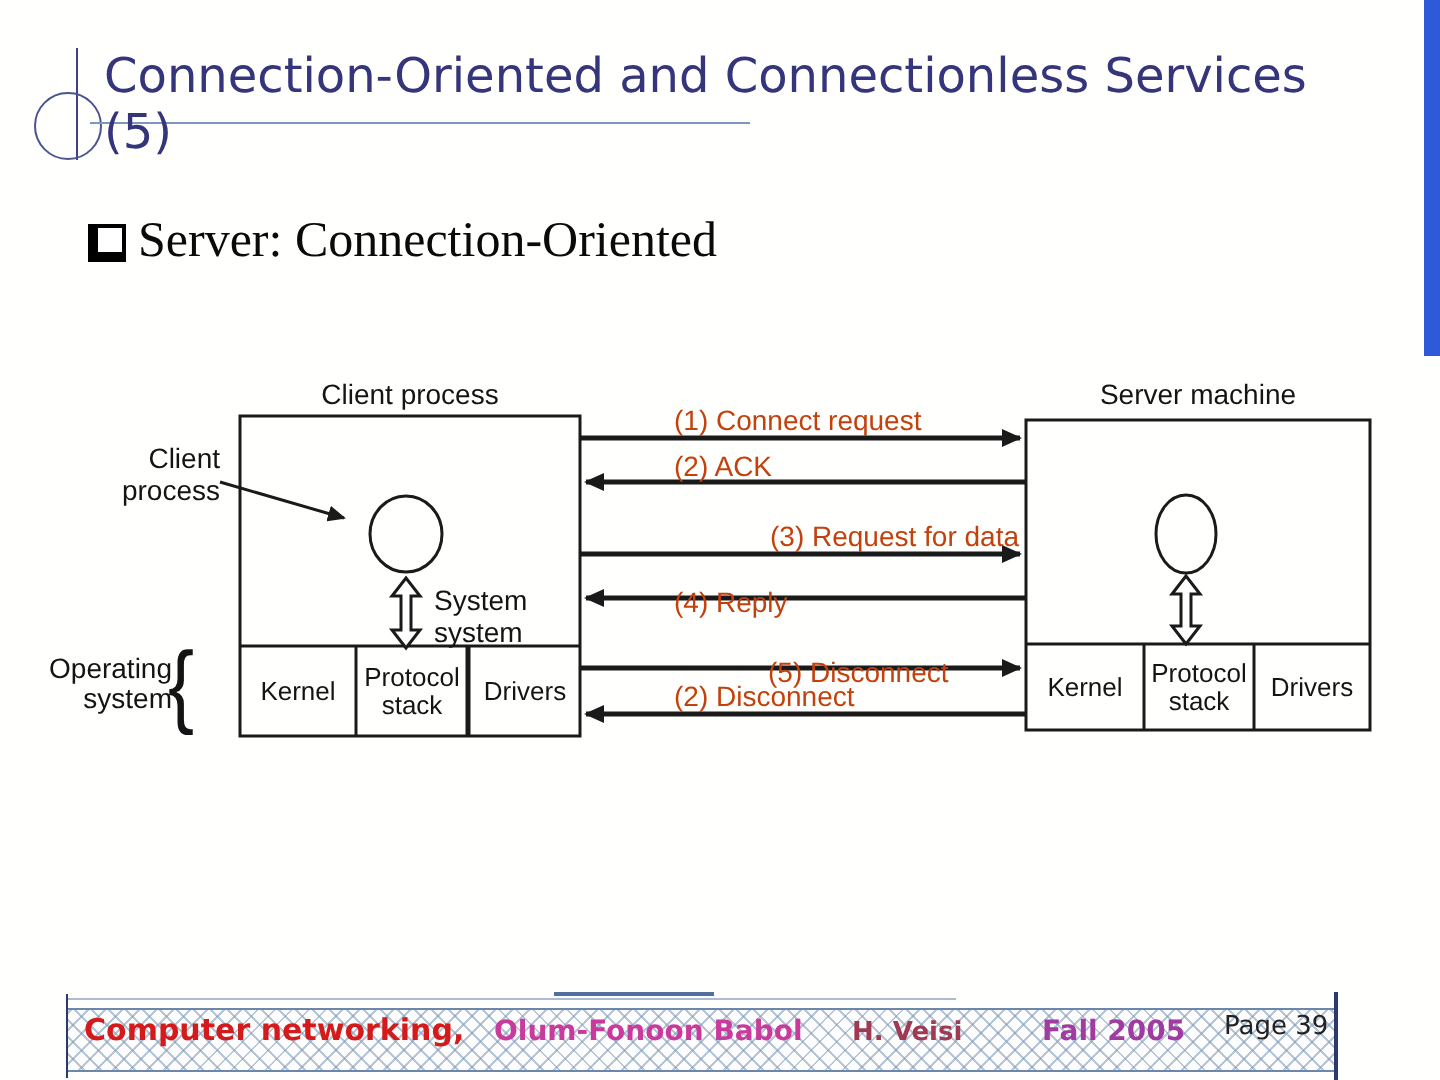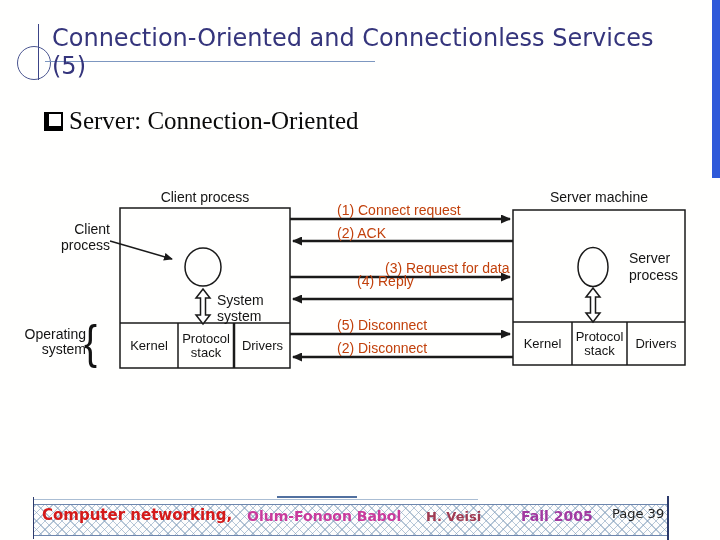--- a/index.html
+++ b/index.html
@@ -104,35 +104,34 @@
     <span class="bullet-text">Server: Connection-Oriented</span>
   </div>
 
   <div class="dlabel machine-label" style="left:119px;top:189px;">Client process</div>
   <div class="dlabel machine-label" style="left:513px;top:189px;">Server machine</div>
 
   <div class="dlabel client-process-label">Client process</div>
   <div class="dlabel system-calls-label">System system</div>
   <div class="dlabel os-label">Operating system</div>
   <div class="os-brace">{</div>
-  <div class="dlabel server-process-label">Server process</div>
 
   <div class="cell" style="left:121px;top:324px;width:56px;height:44px;">Kernel</div>
   <div class="cell" style="left:179px;top:324px;width:54px;height:44px;">Protocol stack</div>
   <div class="cell" style="left:236px;top:324px;width:53px;height:44px;">Drivers</div>
 
   <div class="cell" style="left:514px;top:323px;width:57px;height:42px;">Kernel</div>
   <div class="cell" style="left:573px;top:323px;width:53px;height:42px;">Protocol stack</div>
   <div class="cell" style="left:628px;top:323px;width:56px;height:42px;">Drivers</div>
 
   <div class="msg-label" style="top:202px;">(1) Connect request</div>
   <div class="msg-label" style="top:225px;">(2) ACK</div>
   <div class="msg-label" style="top:260px;margin-left:48px;">(3) Request for data</div>
-  <div class="msg-label" style="top:273px;margin-left:20px;">(4) Reply</div>
-  <div class="msg-label" style="top:317px;">(5) Disconnect</div>
+  <div class="msg-label" style="top:293px;">(4) Reply</div>
+  <div class="msg-label" style="top:328px;margin-left:47px;">(5) Disconnect</div>
   <div class="msg-label" style="top:340px;">(2) Disconnect</div>
 
   <div class="deco-line-long"></div>
   <div class="deco-line-short"></div>
   <div class="footer-box"></div>
   <div class="footer-tick-left"></div>
   <div class="footer-tick-right"></div>
 
   <div class="ftext f-institute">Olum-Fonoon Babol</div>
   <div class="ftext f-course">Computer networking,</div>

